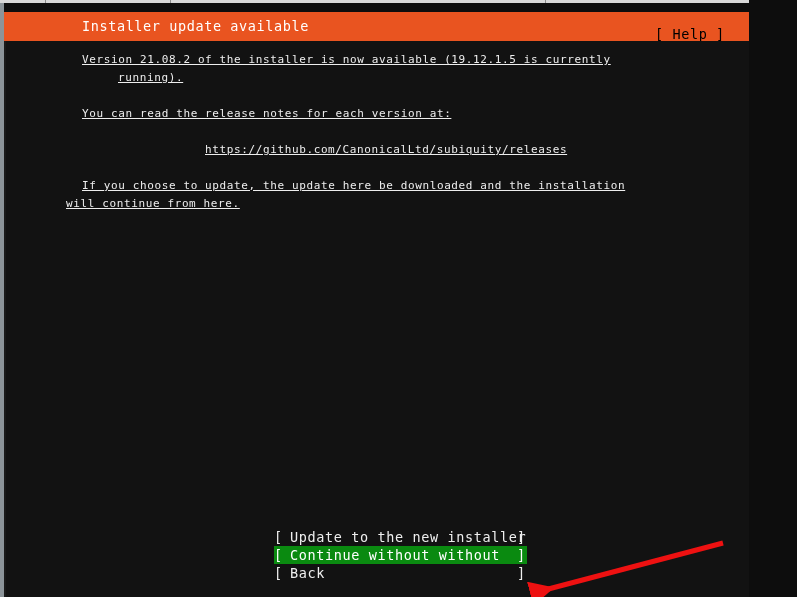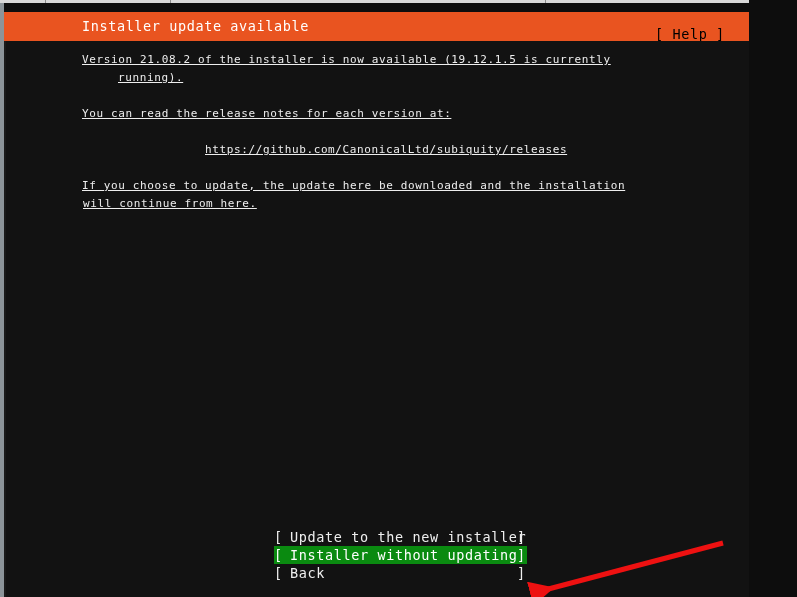--- a/index.html
+++ b/index.html
@@ -178,33 +178,33 @@
     <span id="header-help">[ Help ]</span>
   </div>
 
   <div id="body-area">
 
     <div class="term-line" style="top:10px;left:76px;">Version 21.08.2 of the installer is now available (19.12.1.5 is currently</div>
     <div class="term-line" style="top:28px;left:76px;margin-left:36px;">running).</div>
     <div class="term-line" style="top:64px;left:76px;">You can read the release notes for each version at:</div>
     <div class="term-line" style="top:100px;left:199px;">https://github.com/CanonicalLtd/subiquity/releases</div>
     <div class="term-line" style="top:136px;left:76px;">If you choose to update, the update here be downloaded and the installation</div>
-    <div class="term-line" style="top:154px;left:77px;">will continue from here.</div>
+    <div class="term-line" style="top:154px;left:60px;">will continue from here.</div>
 
     <div id="menu">
 
       <div class="menu-row">
         <span class="br-open">[</span>
         <span class="lbl">Update to the new installer</span>
         <span class="br-close">]</span>
       </div>
 
       <div class="menu-row selected">
         <span class="br-open">[</span>
-        <span class="lbl">Installer without updating</span>
+        <span class="lbl">Continue without without</span>
         <span class="br-close">]</span>
       </div>
 
       <div class="menu-row">
         <span class="br-open">[</span>
         <span class="lbl">Back</span>
         <span class="br-close">]</span>
       </div>
 
     </div>

